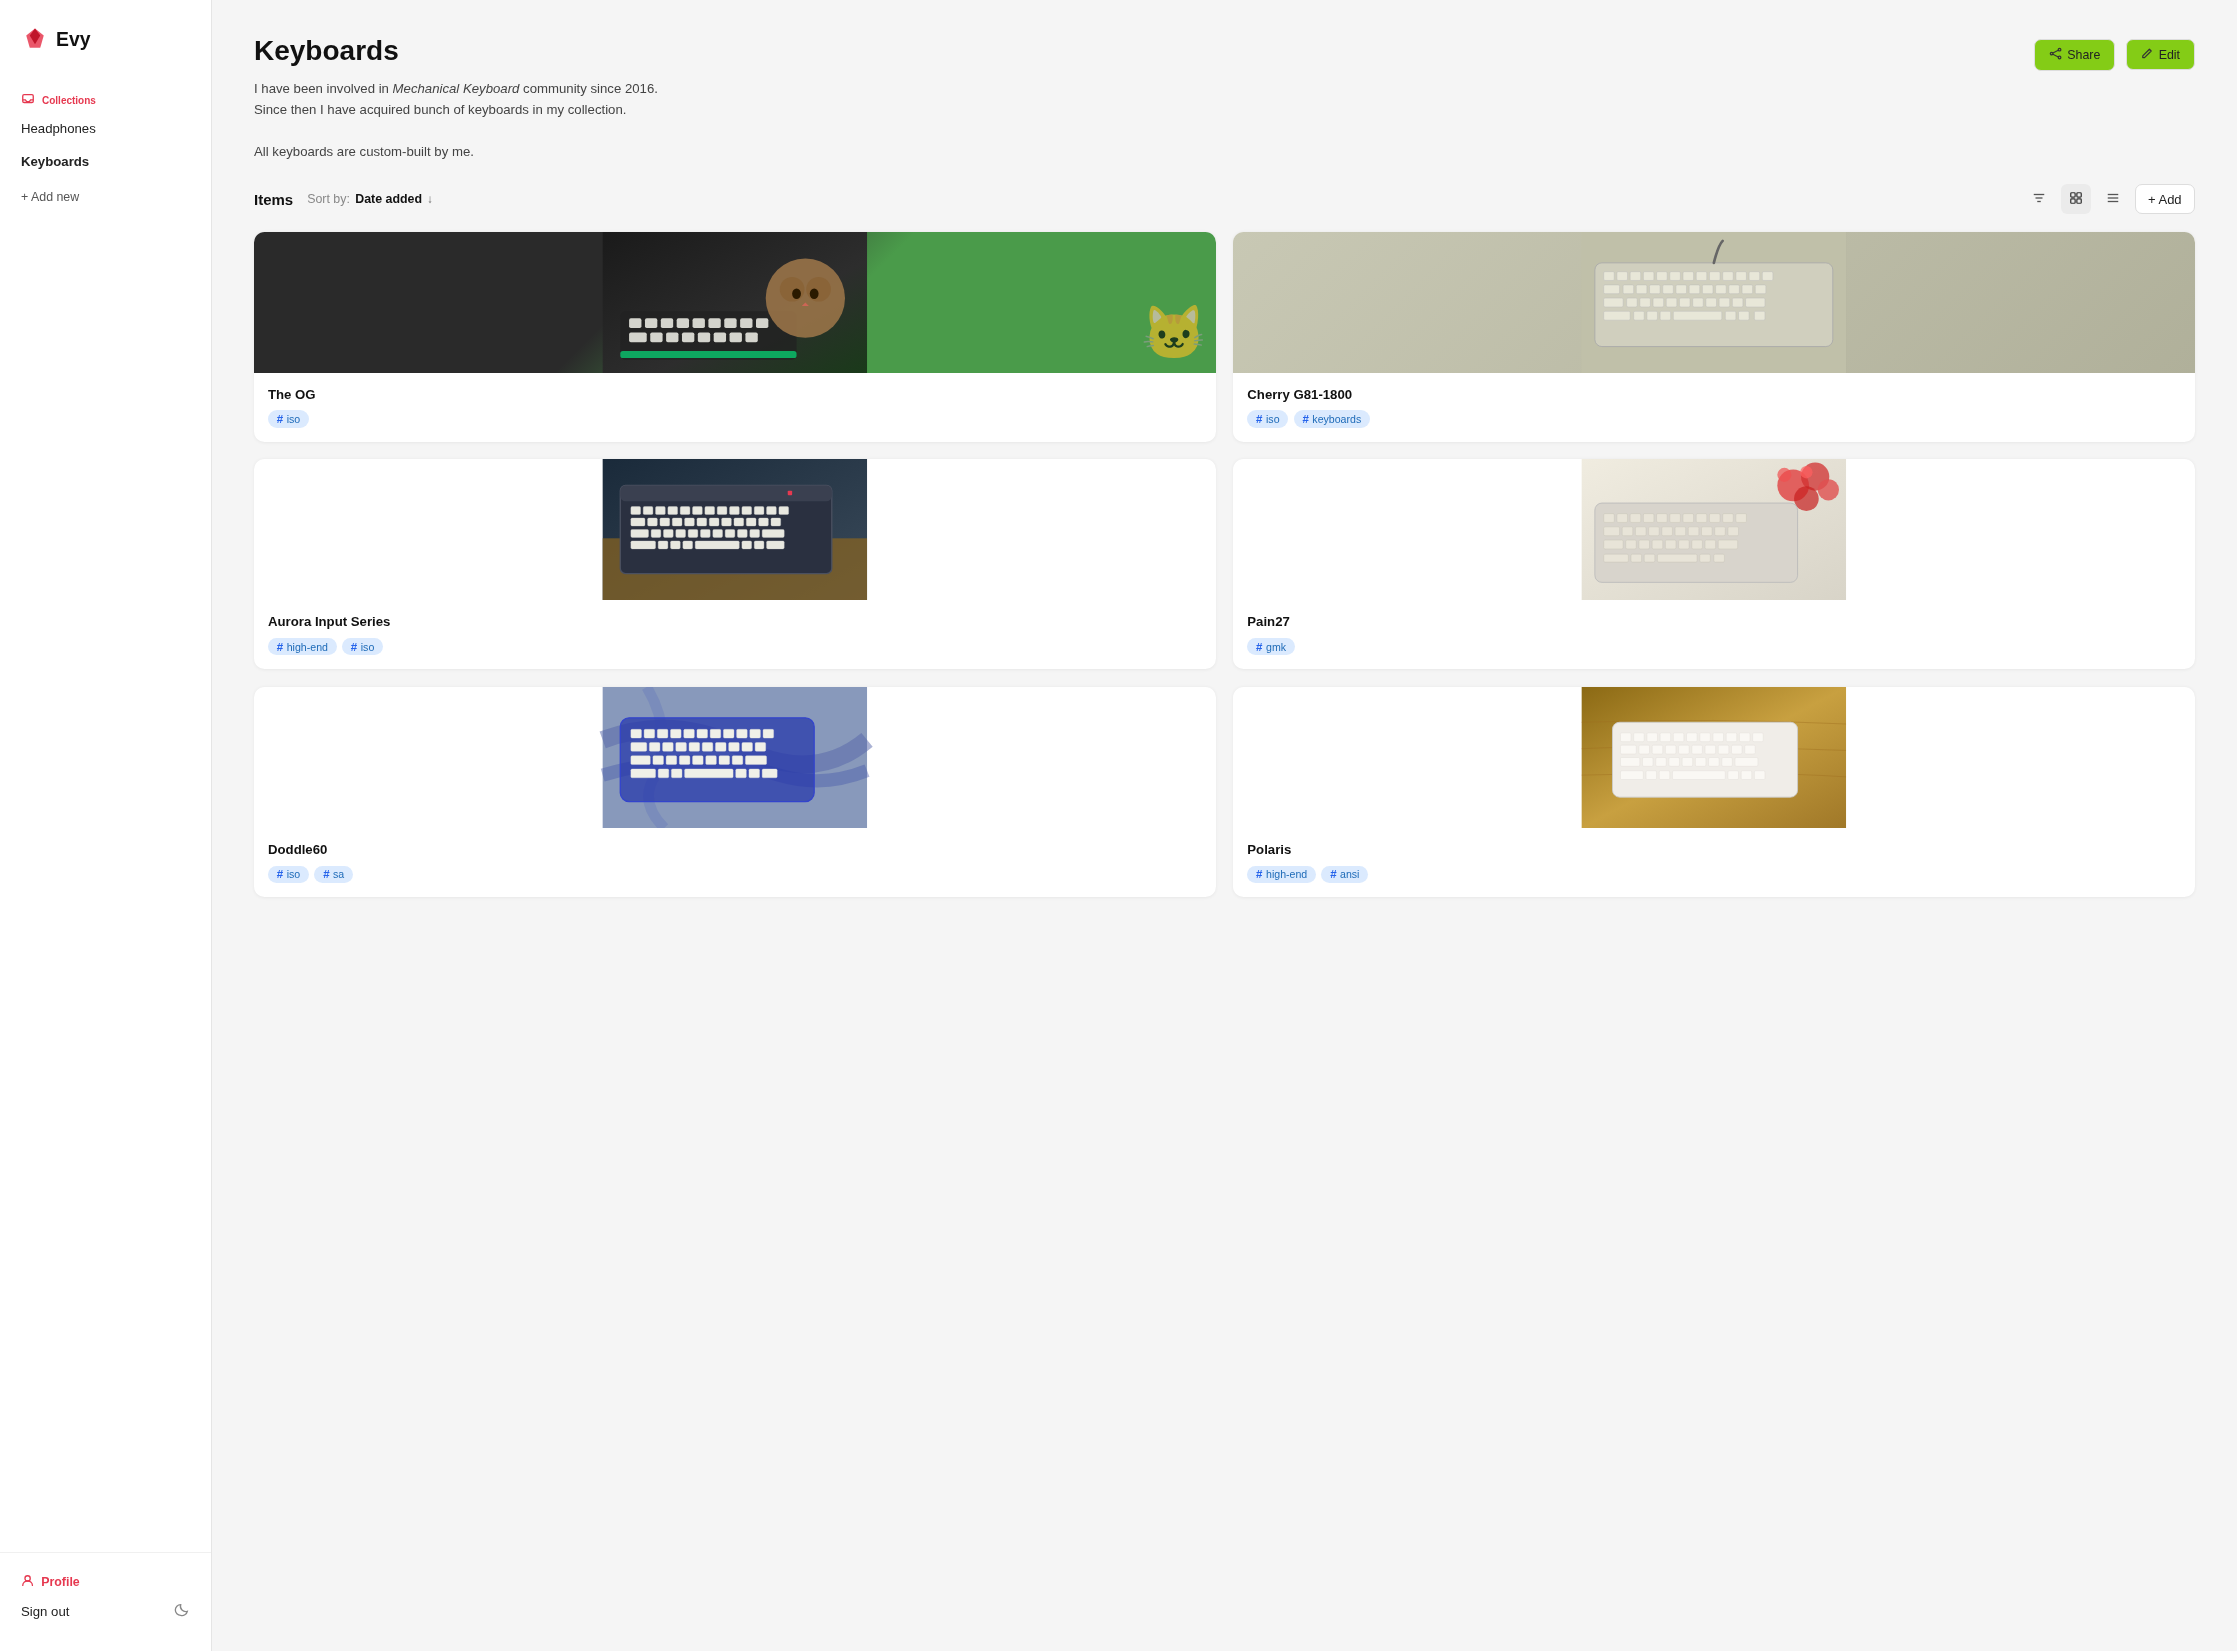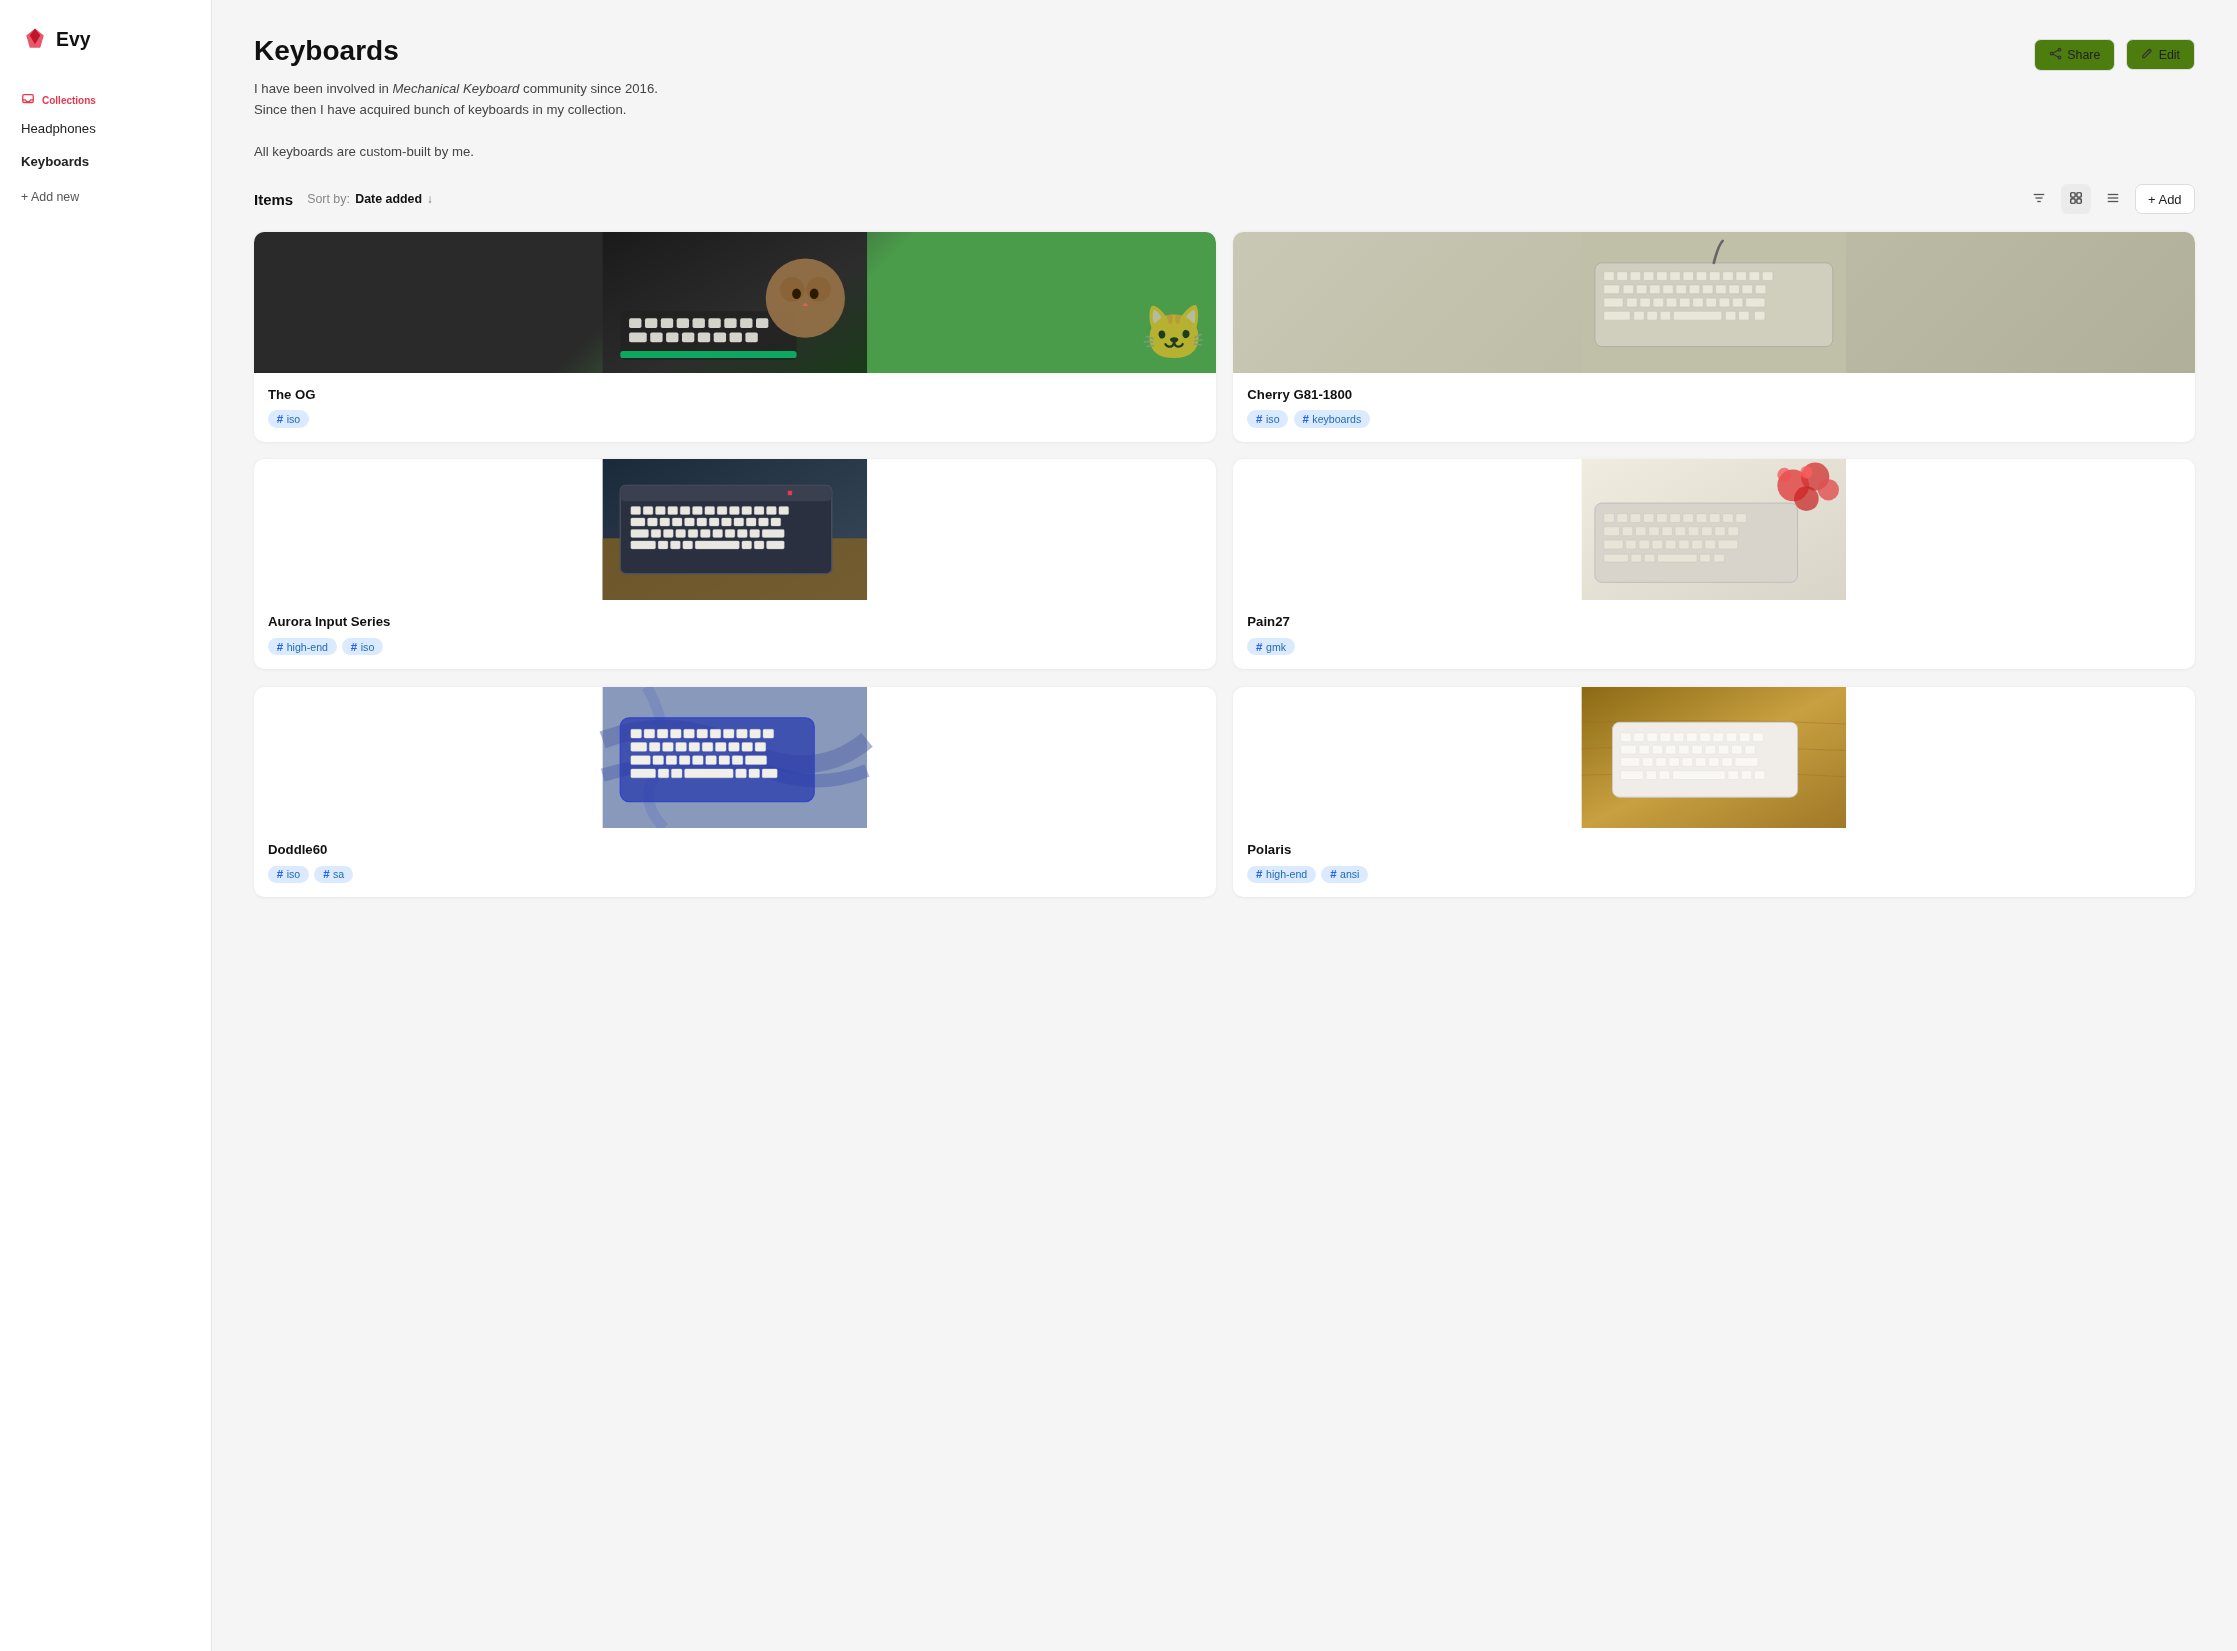--- a/index.html
+++ b/index.html
@@ -123,21 +123,21 @@
       flex-shrink: 0;
       margin-top: 3.5px;
     }
     .header-btn {
       display: flex;
       align-items: center;
       gap: 5.3px;
       padding: 7px 14px;
       border: 1.3px solid #ddd;
       border-radius: 7px;
-      background: #4d7c0f;
+      background: #84cc16;
       cursor: pointer;
       font-size: 12.4px;
       font-weight: 500;
       color: #222;
     }
 
     
     .items-bar {
       display: flex;
       align-items: center;
@@ -308,20 +308,39 @@
     </div>
     <div class="sidebar-item active">
       <span>Keyboards</span>
     </div>
 
     <div class="sidebar-add-new">
       <span>+ Add new</span>
     </div>
   </nav>
 
+  <div class="sidebar-bottom">
+    <div class="profile-label">
+      <span>
+        <svg width="13.2" height="13.2" viewBox="0 0 15 15" fill="none">
+          <circle cx="7.5" cy="5" r="3" stroke="#e63950" stroke-width="1.5" fill="none"></circle>
+          <path d="M2 13c0-3 2.5-5 5.5-5s5.5 2 5.5 5" stroke="#e63950" stroke-width="1.5" fill="none" stroke-linecap="round"></path>
+        </svg>
+      </span>
+      <span>Profile</span>
+    </div>
+    <div class="sign-out-row">
+      <span class="sign-out-text">Sign out</span>
+      <span class="moon-icon">
+        <svg width="16" height="16" viewBox="0 0 18 18" fill="none">
+          <path d="M15 10.5A6 6 0 017.5 3a6 6 0 100 12 6 6 0 007.5-4.5z" stroke="#888" stroke-width="1.5" fill="none"></path>
+        </svg>
+      </span>
+    </div>
+  </div>
 </aside>
 
 <main class="main">
   <div class="main-header">
     <div>
       <h1 class="page-title">Keyboards</h1>
       <p class="page-description">
         I have been involved in <em>Mechanical Keyboard</em> community since 2016.<br>
         Since then I have acquired bunch of keyboards in my collection.<br><br>
         All keyboards are custom-built by me.

